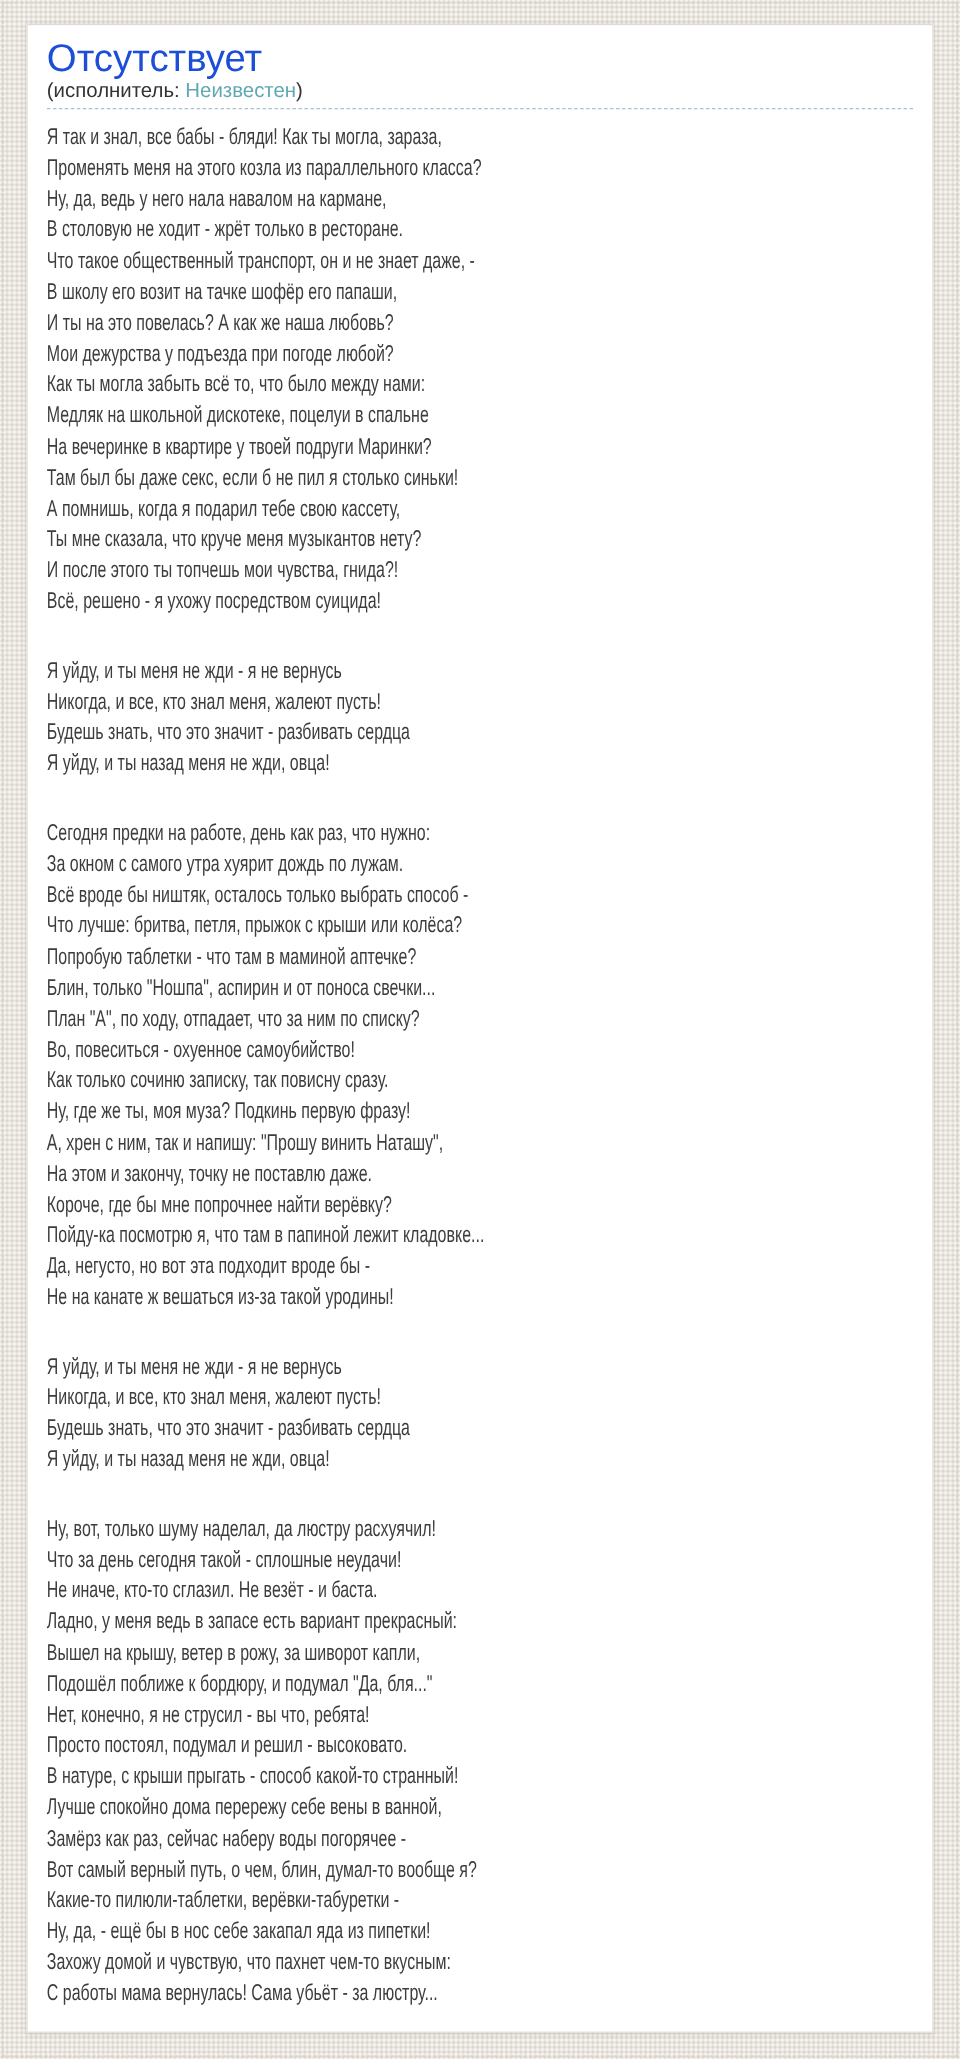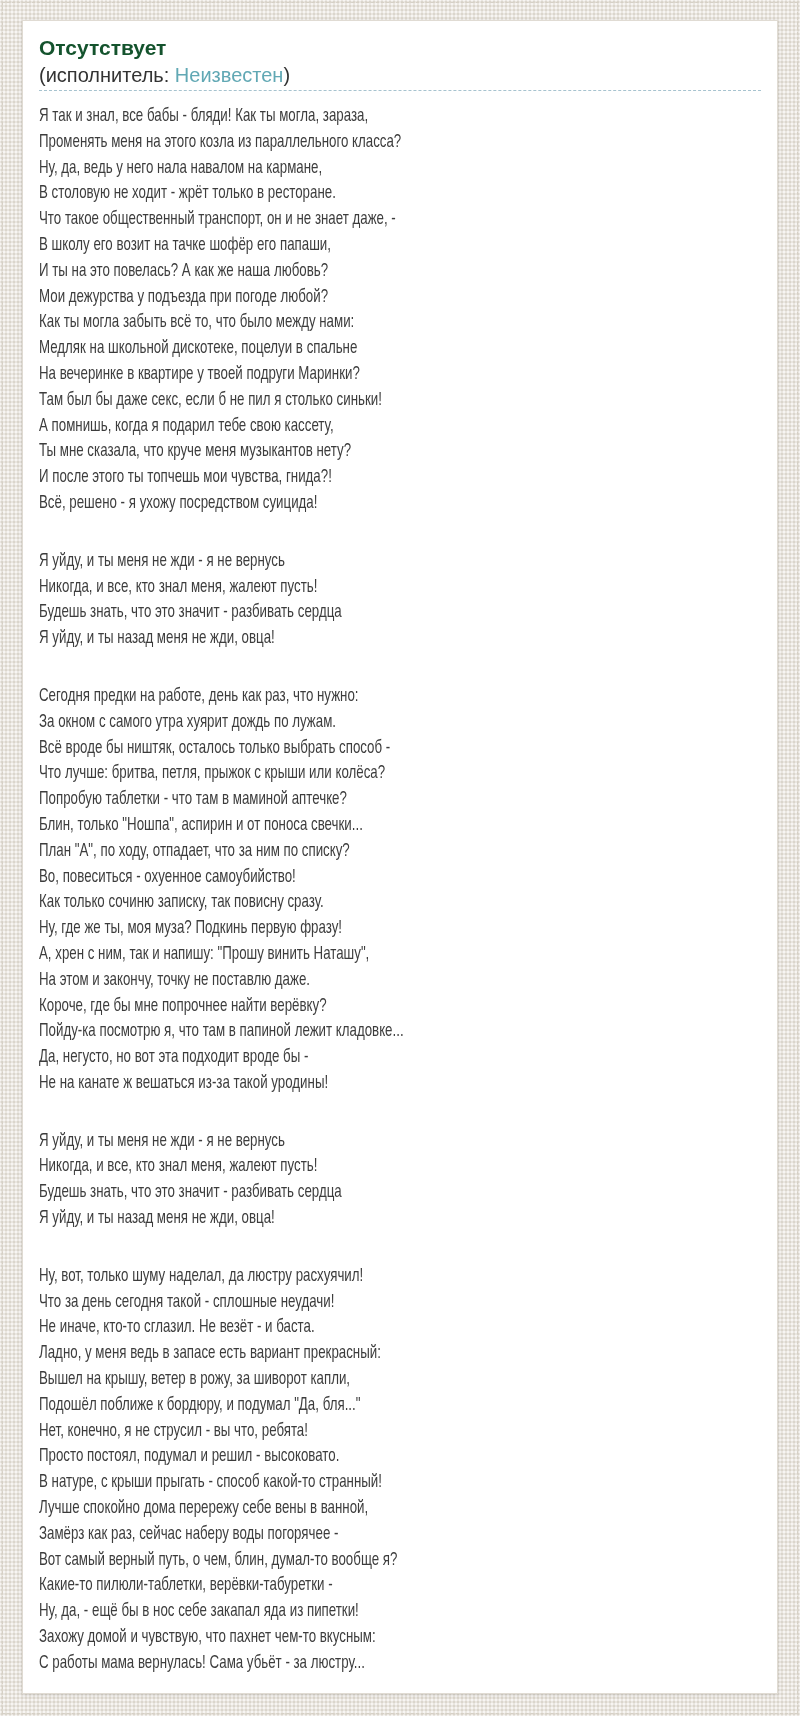--- a/index.html
+++ b/index.html
@@ -22,24 +22,24 @@
     box-sizing: border-box; background: #ffffff;
     border: 1px solid #e0dbd3;
     box-shadow: 0 1px 4px rgba(0,0,0,0.13);
     padding: 0 16px; z-index: 1;
   }
   .song-header {
     box-sizing: border-box; height: 70px; padding-top: 11px;
     border-bottom: 1px dashed #a7c3cf;
   }
   .song-title {
-    margin: 0; font-size: 21px; line-height: 32px; font-weight: 700;
-    color: #14532d; letter-spacing: 0;
+    margin: 0; font-size: 32px; line-height: 32px; font-weight: 400;
+    color: #1d4ed8; letter-spacing: 0;
   }
-  .artist-line { font-size: 20px; line-height: 21px; color: #333333; margin-top: 1px; }
+  .artist-line { font-size: 17px; line-height: 21px; color: #333333; margin-top: 1px; }
   .artist-link { color: #61a8b4; text-decoration: none; cursor: pointer; }
   .lyrics {
     padding-top: 11px;
     font-size: 19px; line-height: 25.8px; color: #3d3d3d;
     transform: scaleX(0.70); transform-origin: 0 0; width: 142%;
     white-space: nowrap;
   }
   .stanza { margin: 0 0 32px 0; }
   .stanza:last-child { margin-bottom: 0; }
   .line { height: 25.8px; }

